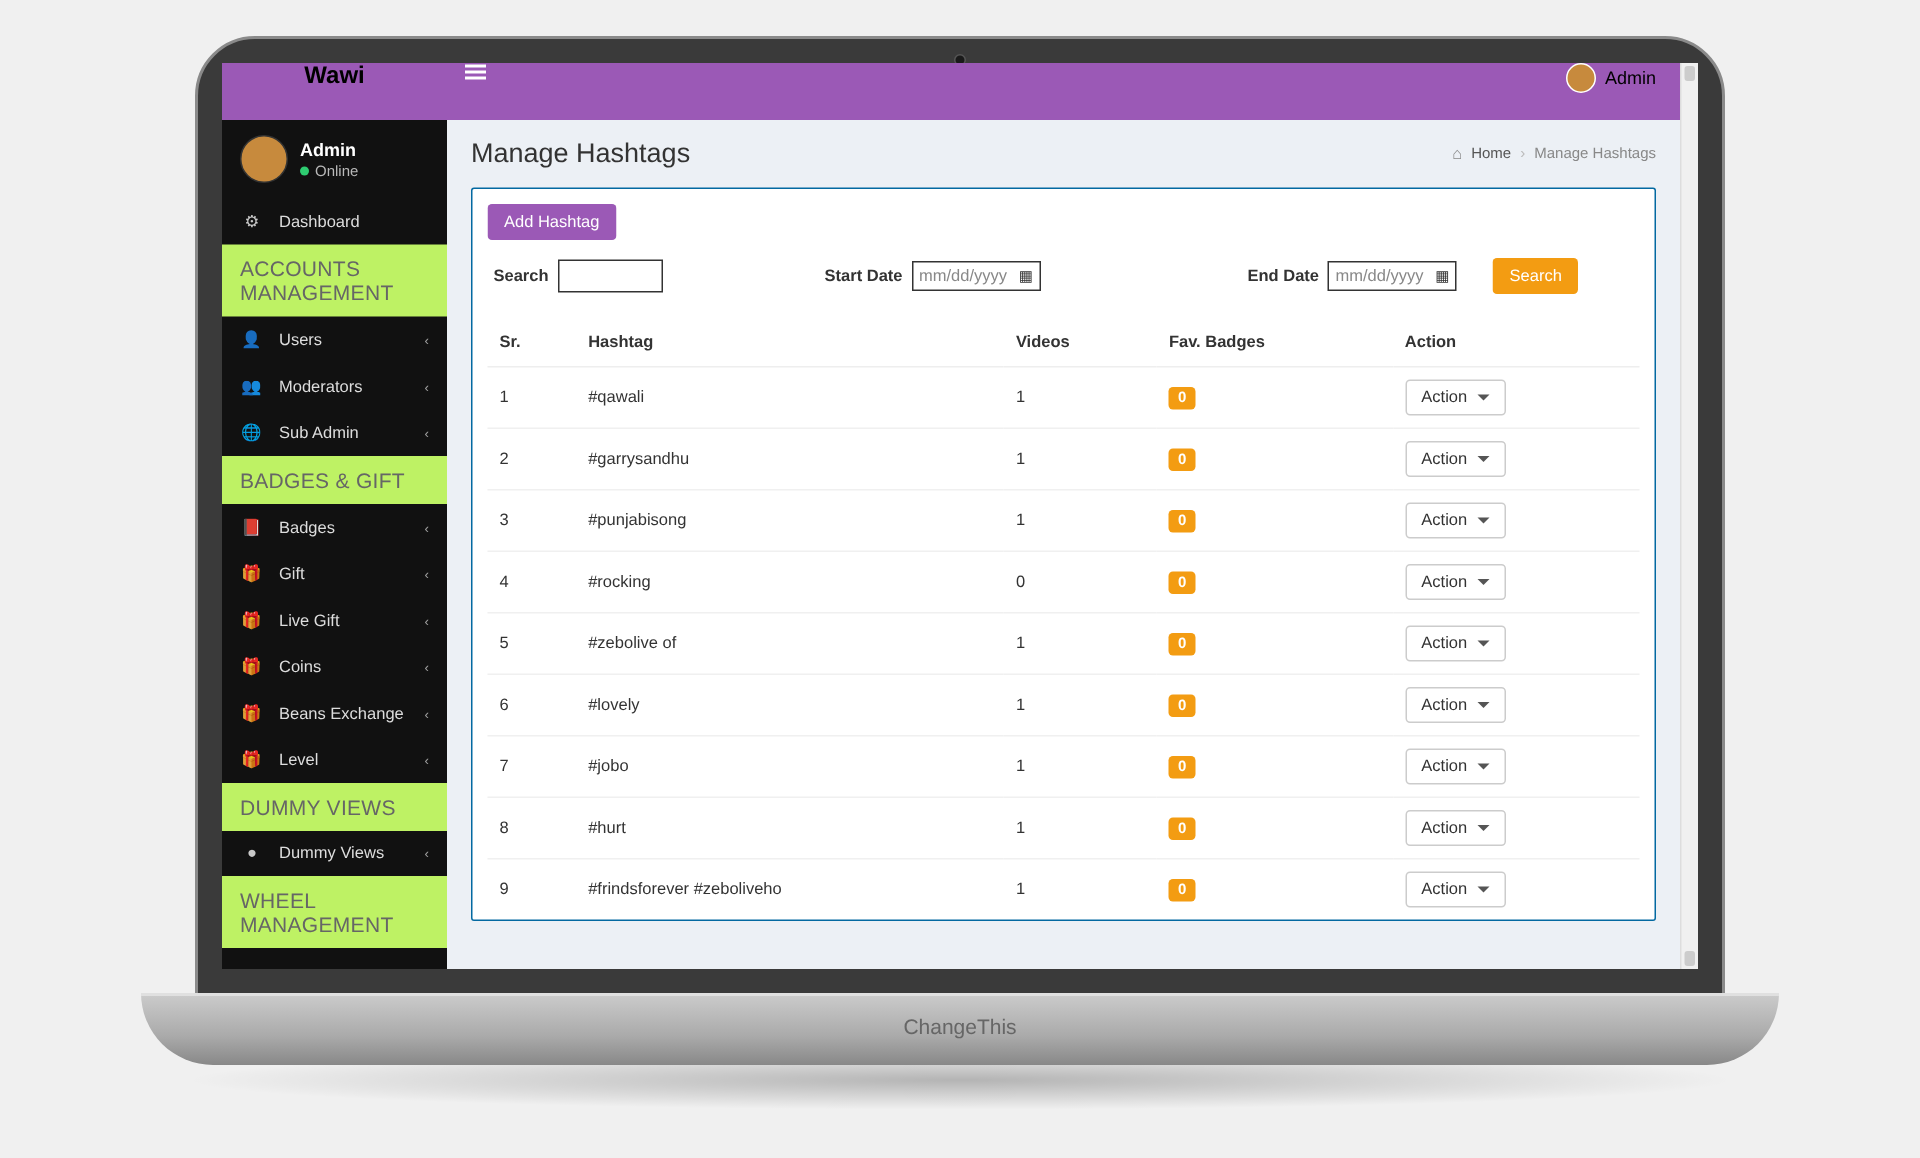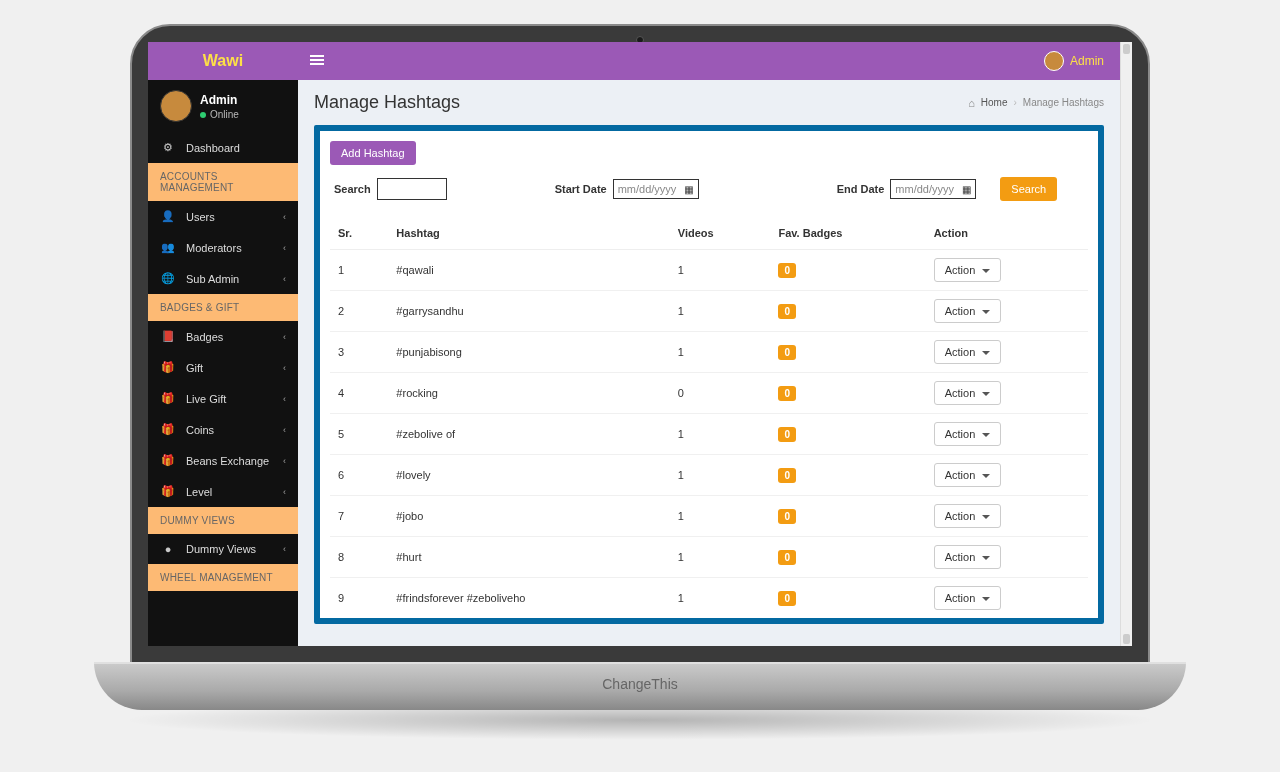--- a/index.html
+++ b/index.html
@@ -13,51 +13,51 @@
 .laptop-base-top { position: absolute; top: 0; left: 0; right: 0; height: 2px; background: #e0e0e0; }
 .laptop-hinge-text { position: absolute; top: 14px; left: 50%; transform: translateX(-50%); font-size: 14px; color: #666; }
 .laptop-shadow { position: absolute; top: 700px; left: 120px; width: 1040px; height: 40px; background: radial-gradient(ellipse at center, rgba(0,0,0,0.25) 0%, rgba(0,0,0,0) 70%); }
 
 
 .app { width: 100%; height: 100%; font-size: 12px; color: #333; display: flex; flex-direction: column; }
 .scrollbar-v { position: absolute; top: 0; right: 0; width: 12px; height: 100%; background: #f0f0f0; border-left: 1px solid #ddd; }
 .scrollbar-v .thumb-top { position: absolute; top: 2px; left: 2px; right: 2px; height: 10px; background: #ccc; border-radius: 2px; }
 .scrollbar-v .thumb-bot { position: absolute; bottom: 2px; left: 2px; right: 2px; height: 10px; background: #ccc; border-radius: 2px; }
 
-.topbar { height: 38px; background: #9b59b6; display: flex; align-items: center; color: #fde047; flex-shrink: 0; }
+.topbar { height: 38px; background: #9b59b6; display: flex; align-items: flex-start; color: #000000; flex-shrink: 0; }
 .topbar .brand { width: 150px; text-align: center; font-weight: bold; font-size: 16px; }
 .topbar .hamburger { padding: 0 12px; cursor: pointer; }
 .topbar .hamburger-icon { display: inline-block; width: 14px; height: 10px; border-top: 2px solid #fff; border-bottom: 2px solid #fff; position: relative; }
 .topbar .hamburger-icon::before { content: ""; position: absolute; top: 2px; left: 0; right: 0; height: 2px; background: #fff; }
 .topbar .spacer { flex: 1; }
 .topbar .user { display: flex; align-items: center; gap: 6px; padding-right: 28px; cursor: pointer; }
 .topbar .avatar-sm { width: 20px; height: 20px; border-radius: 50%; background: #c78a3d; border: 1px solid #fff; }
 
 .body { flex: 1; display: flex; overflow: hidden; }
 
 .sidebar { width: 150px; background: #111; color: #b8b8b8; font-size: 11px; overflow-y: auto; flex-shrink: 0; }
 .sidebar-user { padding: 10px 12px; display: flex; align-items: center; gap: 8px; }
 .sidebar-user .avatar-md { width: 32px; height: 32px; border-radius: 50%; background: #c78a3d; border: 1px solid #333; }
 .sidebar-user .name { color: #fff; font-weight: 600; font-size: 12px; }
 .sidebar-user .status { font-size: 10px; margin-top: 2px; }
 .sidebar-user .status .dot { display: inline-block; width: 6px; height: 6px; border-radius: 50%; background: #2ecc71; margin-right: 4px; vertical-align: middle; }
 .nav-item { padding: 9px 12px; display: flex; align-items: center; cursor: pointer; color: #ddd; }
 .nav-item .icon { width: 16px; margin-right: 10px; text-align: center; opacity: 0.9; }
 .nav-item .chev { margin-left: auto; font-size: 9px; opacity: 0.7; }
-.nav-header { padding: 8px 12px; font-size: 10px; color: #666; background: #fdba74; text-transform: uppercase; letter-spacing: 0.2px; }
+.nav-header { padding: 8px 12px; font-size: 14px; color: #666; background: #bef264; text-transform: uppercase; letter-spacing: 0.2px; }
 
 .main { flex: 1; background: #ecf0f5; overflow-y: auto; padding-right: 12px; }
 .page-header { padding: 12px 16px; display: flex; align-items: center; }
 .page-header h1 { font-size: 18px; font-weight: 500; color: #333; }
 .breadcrumb { margin-left: auto; font-size: 10px; color: #888; display: flex; align-items: center; gap: 6px; }
 .breadcrumb .home-icon { font-size: 11px; }
 .breadcrumb a { color: #555; text-decoration: none; }
 .breadcrumb .sep { color: #bbb; }
 
-.content { background: #fff; margin: 0 16px 16px 16px; padding: 10px 10px 0 10px; border-radius: 2px; border: 6px solid #0369a1; }
+.content { background: #fff; margin: 0 16px 16px 16px; padding: 10px 10px 0 10px; border-radius: 2px; border: 1px solid #0369a1; }
 .btn { display: inline-block; padding: 5px 10px; border-radius: 3px; font-size: 11px; border: 1px solid transparent; cursor: pointer; }
 .btn-purple { background: #9b59b6; color: #fff; }
 .btn-warning { background: #f39c12; color: #fff; border-radius: 3px; }
 .btn-default { background: #fff; border: 1px solid #ccc; color: #333; }
 .btn-default .caret { display: inline-block; width: 0; height: 0; border-left: 4px solid transparent; border-right: 4px solid transparent; border-top: 4px solid #555; margin-left: 4px; vertical-align: middle; }
 
 .filters { display: flex; align-items: center; gap: 24px; padding: 12px 4px 16px 4px; font-size: 11px; }
 .filters .group { display: flex; align-items: center; gap: 6px; }
 .filters label { font-weight: bold; }
 .filters input[type="text"] { border: 1px solid #333; height: 22px; width: 70px; padding: 0 4px; font-size: 11px; }

